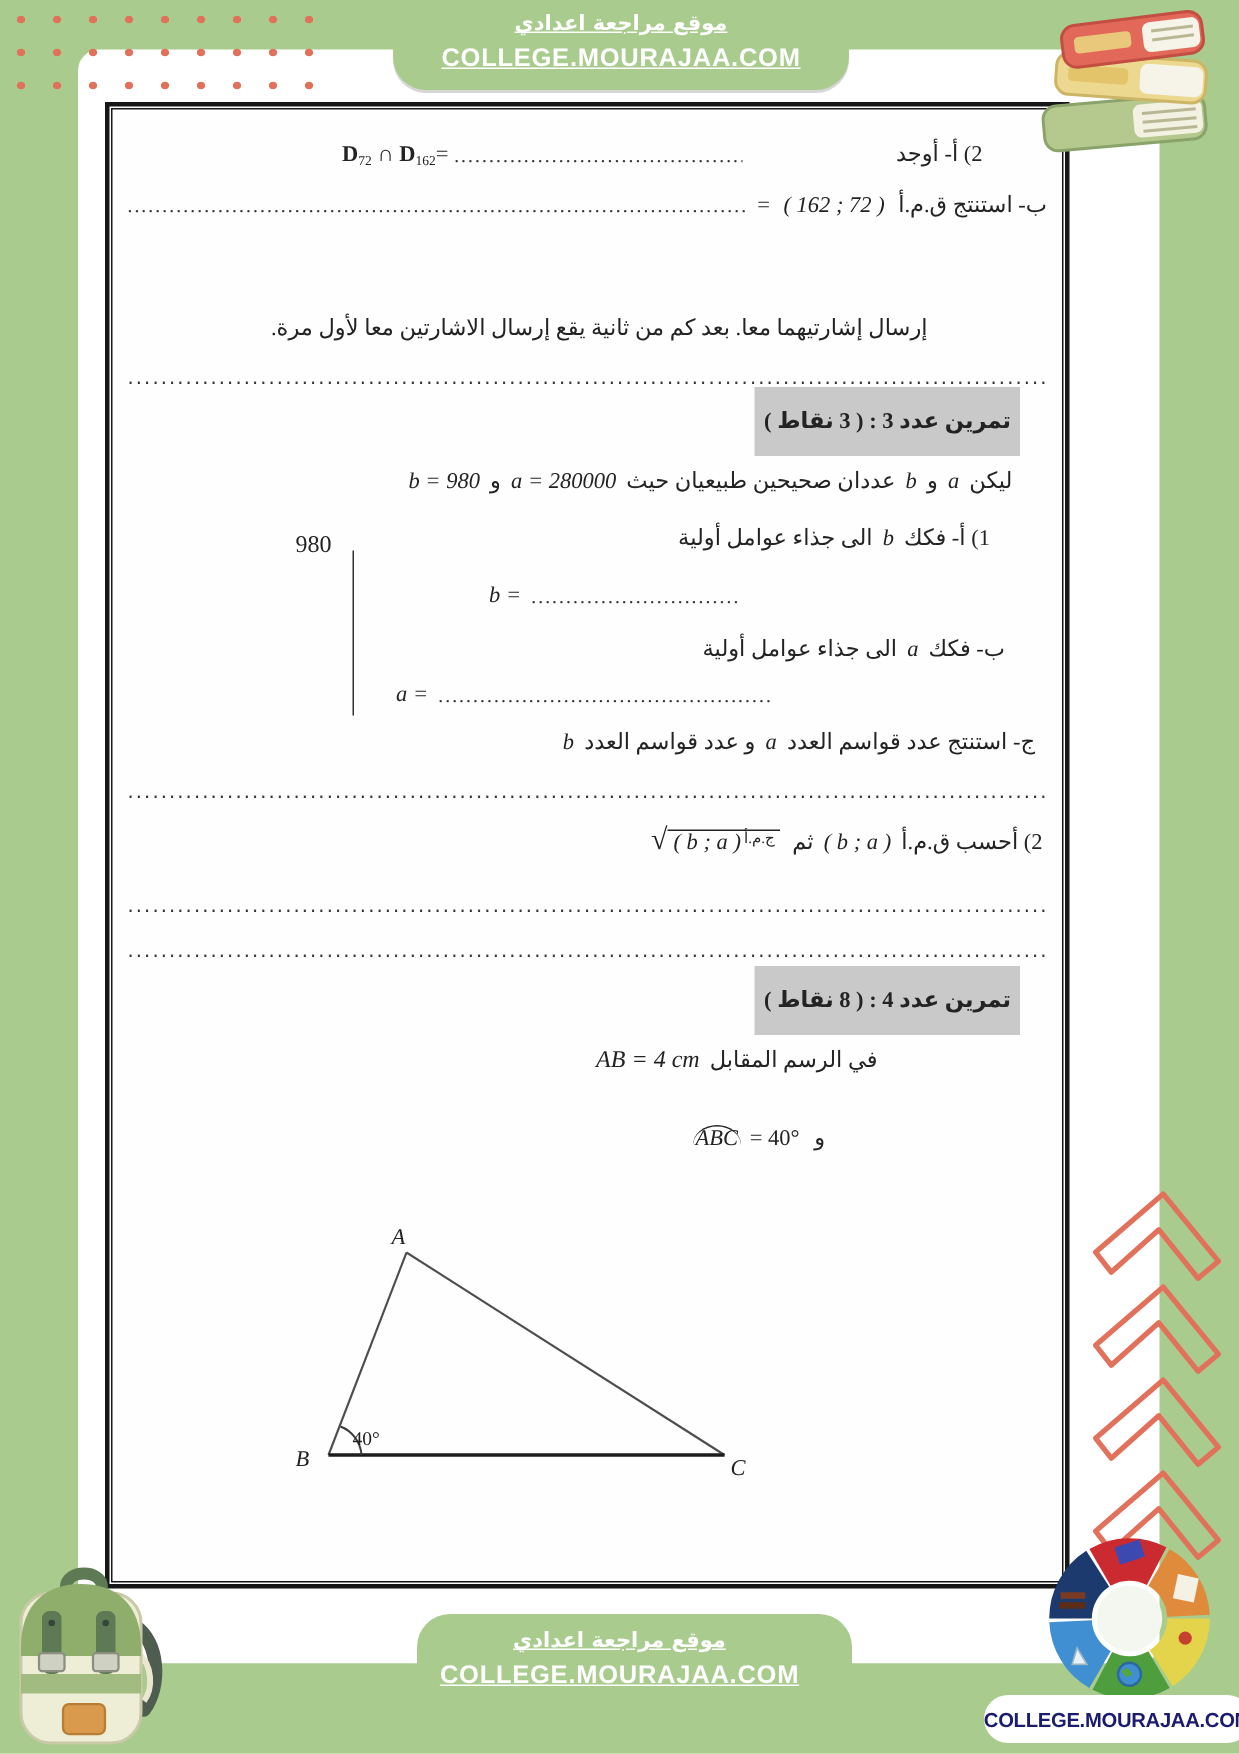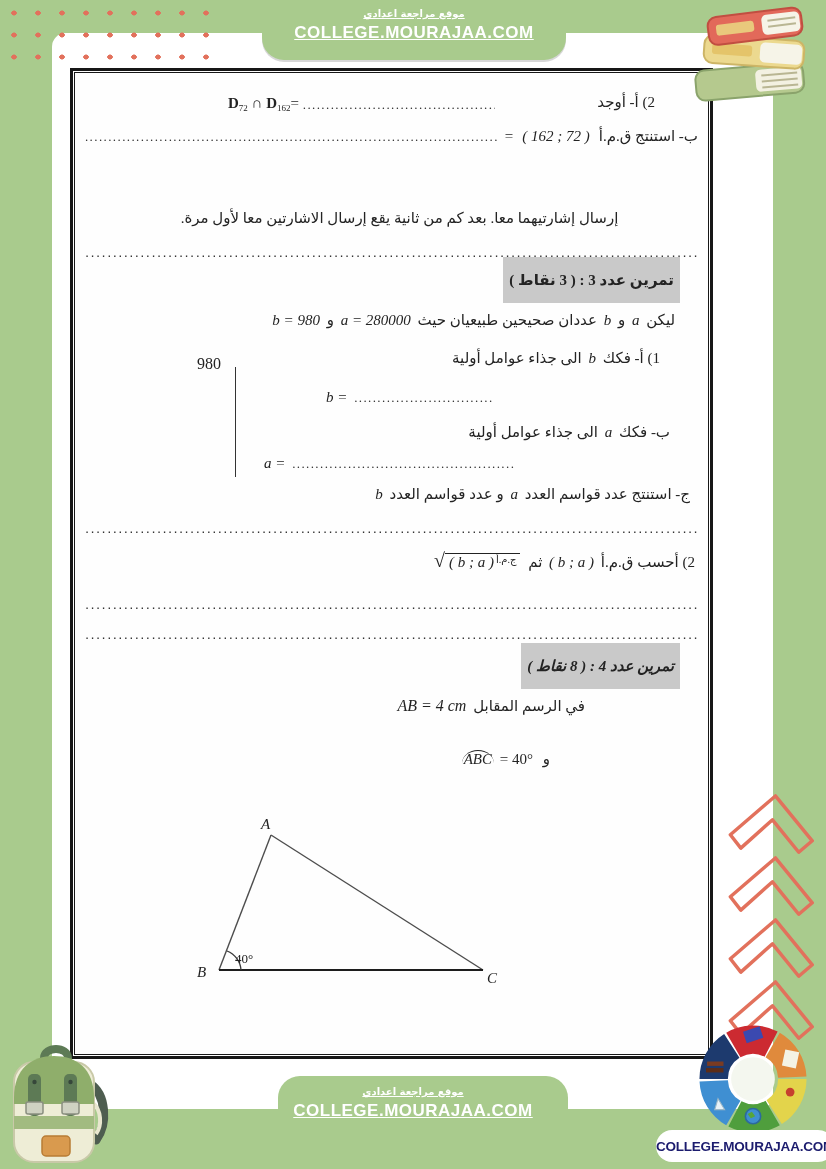--- a/index.html
+++ b/index.html
@@ -15,21 +15,21 @@
   .header-tab{position:absolute;left:262px;top:0;width:304px;height:60px;z-index:3;
               background:#a9cb8d;border-radius:0 0 22px 22px;
               box-shadow:0 2px 0 rgba(110,110,110,.28);
               display:flex;flex-direction:column;align-items:center;justify-content:flex-start;
               padding-top:6px;box-sizing:border-box;}
   .footer-band{position:absolute;left:0;bottom:0;width:826px;height:60px;background:#a9cb8d;z-index:2;}
   .footer-tab{position:absolute;left:278px;top:1076px;width:290px;height:40px;z-index:3;
               background:#a9cb8d;border-radius:22px 22px 0 0;}
   .footer-text{position:absolute;left:233px;top:1084px;width:360px;z-index:4;
                display:flex;flex-direction:column;align-items:center;}
-  .site-title{color:#fff;font-weight:bold;font-size:10px;text-decoration:underline;line-height:1.5;}
+  .site-title{color:#fff;font-weight:bold;font-size:14px;text-decoration:underline;line-height:1.5;}
   .site-url{color:#fff;font-weight:bold;font-size:17px;text-decoration:underline;
             letter-spacing:.5px;line-height:1.4;font-family:"Liberation Sans",sans-serif;}
 
   
   .doc{position:absolute;left:70px;top:68px;width:637px;height:985px;z-index:2;
        background:#fefefe;border:3px solid #171717;box-sizing:content-box;}
   .doc-inner-border{position:absolute;inset:1px;border:1px solid #171717;pointer-events:none;}
   .line{position:absolute;direction:rtl;white-space:nowrap;color:#232323;font-size:15px;
         font-family:"Liberation Serif","DejaVu Sans",sans-serif;}
   .math{font-family:"Liberation Serif","DejaVu Serif",serif;font-style:italic;
@@ -170,21 +170,21 @@
     <span class="math">( b ; a )</span>
     <span>ثم</span>
     <span style="direction:ltr;unicode-bidi:embed;display:inline-block;margin:0 4px;">
       <span class="sqrt-glyph">√</span><span class="radicand"><span class="rad-label">ج.م.أ</span><span class="math" style="margin:0 2px;">( b ; a )</span></span>
     </span>
   </div>
 
   <div class="sep" style="top:526px;">........................................................................................................................................................</div>
   <div class="sep" style="top:556px;">........................................................................................................................................................</div>
 
-  <div class="line" style="top:586px;right:30px;font-style:italic;">
+  <div class="line" style="top:586px;right:30px;">
     <span class="hl">تمرين عدد 4 : ( 8 نقاط )</span>
   </div>
 
   <div class="line" style="top:626px;right:125px;">
     <span>في الرسم المقابل</span>
     <span class="math" style="font-size:16px;">AB = 4 cm</span>
   </div>
 
   <div class="line" style="top:663px;right:160px;">
     <span>و</span>

